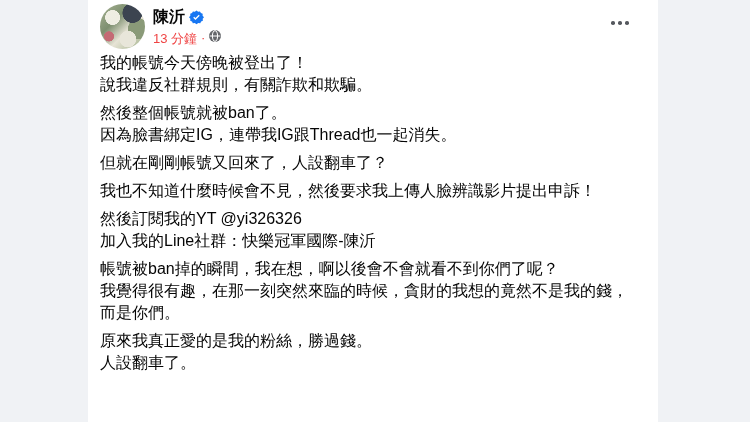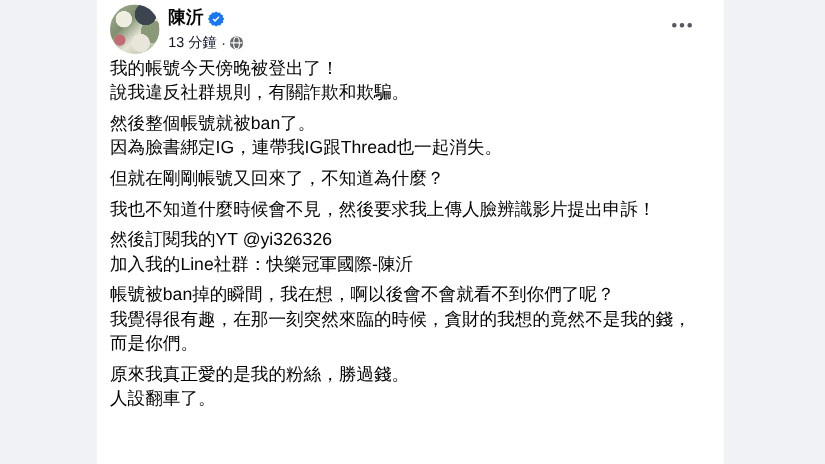--- a/index.html
+++ b/index.html
@@ -28,22 +28,22 @@
       linear-gradient(135deg,#aab596 0%,#7d8f6f 35%,#e7e4d6 60%,#9fb089 100%);
     cursor:pointer;
   }
   .header-text { margin-left:8px; padding-top:3px; }
   .author-row { display:flex; align-items:center; gap:4px; }
   .author-name {
     font-size:16px; font-weight:bold; color:#050505; line-height:20px; cursor:pointer;
   }
   .verified-badge { width:15px; height:15px; display:inline-block; }
   .meta-row {
-    display:flex; align-items:center; gap:4px;
-    font-size:13px; color:#0f172a; margin-top:3px; cursor:pointer;
+    display:flex; gap:4px;
+    font-size:13px; color:#ef4444; margin-top:3px; cursor:pointer;
   }
   .globe-icon { width:12px; height:12px; display:inline-block; }
   .menu-button {
     position:absolute; right:10px; top:8px;
     width:32px; height:22px;
     display:flex; align-items:center; justify-content:center; gap:3.5px;
     cursor:pointer; border-radius:6px;
   }
   .menu-button .dot {
     width:3.5px; height:3.5px; border-radius:50%; background:#55585e;
@@ -91,20 +91,20 @@
     <div class="menu-button">
       <span class="dot"></span>
       <span class="dot"></span>
       <span class="dot"></span>
     </div>
   </div>
 
   <div class="post-body">
       <p>我的帳號今天傍晚被登出了！<br>說我違反社群規則，有關詐欺和欺騙。</p>
       <p>然後整個帳號就被ban了。<br>因為臉書綁定IG，連帶我IG跟Thread也一起消失。</p>
-      <p>但就在剛剛帳號又回來了，不知道為什麼？</p>
+      <p>但就在剛剛帳號又回來了，人設翻車了？</p>
       <p>我也不知道什麼時候會不見，然後要求我上傳人臉辨識影片提出申訴！</p>
       <p>然後訂閱我的YT @yi326326<br>加入我的Line社群：快樂冠軍國際-陳沂</p>
       <p>帳號被ban掉的瞬間，我在想，啊以後會不會就看不到你們了呢？<br>我覺得很有趣，在那一刻突然來臨的時候，貪財的我想的竟然不是我的錢，而是你們。</p>
       <p>原來我真正愛的是我的粉絲，勝過錢。<br>人設翻車了。</p>
     </div>
 
 </div>
 
 </body></html>

